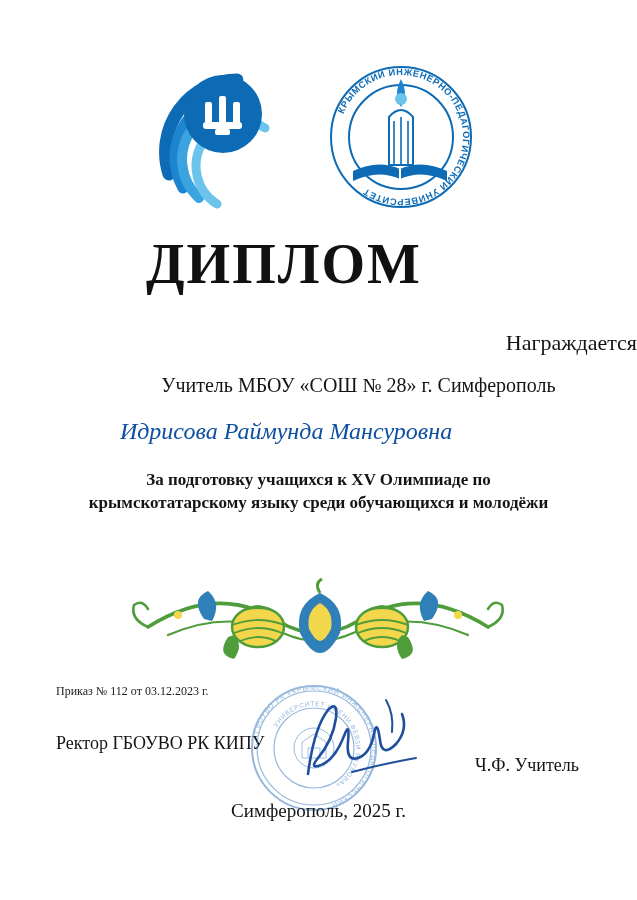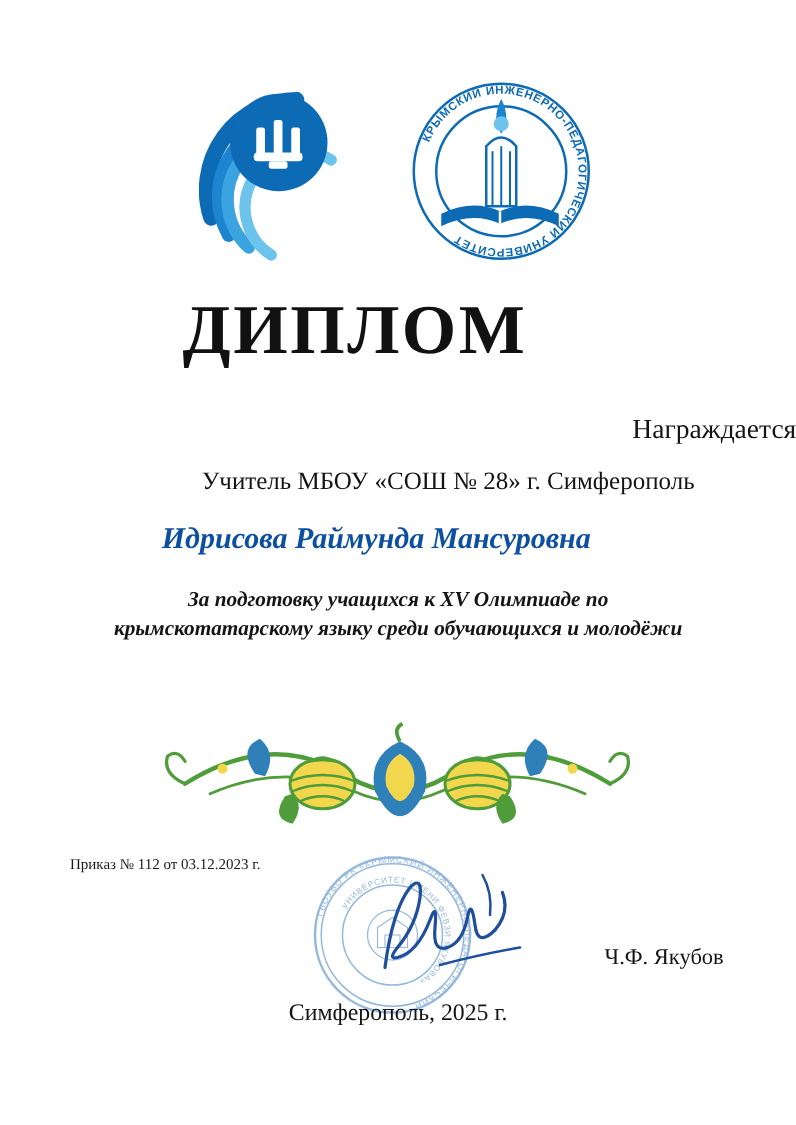--- a/index.html
+++ b/index.html
@@ -75,37 +75,36 @@
     left: 0;
     width: 637px;
     text-align: center;
     font-size: 20px;
     color: #141414;
     padding-left: 40px;
   }
   .recipient-name {
     position: absolute;
     top: 418px;
-    left: 15px;
+    left: 0;
     width: 572px;
     text-align: center;
     font-size: 24px;
-    font-weight: bold;
+    font-weight: normal;
     font-style: italic;
     color: #0d4fa0;
   }
   .reason {
     position: absolute;
     top: 468px;
     left: 78px;
     width: 481px;
     text-align: center;
     font-size: 17px;
     font-weight: bold;
-    font-style: italic;
     line-height: 1.38;
     color: #141414;
   }
 
   
   .ornament {
     position: absolute;
     top: 565px;
     left: 108px;
     width: 420px;
@@ -258,23 +257,24 @@
       <path d="M40 62 Q22 54 26 40 Q34 34 40 44" fill="none" stroke="#4f9d3a" stroke-width="2.6" stroke-linecap="round"></path>
       <path d="M380 62 Q398 54 394 40 Q386 34 380 44" fill="none" stroke="#4f9d3a" stroke-width="2.6" stroke-linecap="round"></path>
       <circle cx="70" cy="50" r="4" fill="#f2d64b"></circle>
       <circle cx="350" cy="50" r="4" fill="#f2d64b"></circle>
     </svg>
   </div>
 
   <div class="order-line">Приказ № 112 от 03.12.2023 г.</div>
 
   <div class="rector-block">
-  </div>
-
-  <div class="signer-name">Ч.Ф. Якубов</div>
+    <div>Ректор ГБОУВО РК КИПУ</div>
+  </div>
+
+  <div class="signer-name">Ч.Ф. Учитель</div>
 
   <div class="stamp">
     <svg viewBox="0 0 152 152" width="152" height="152" aria-hidden="true">
       <defs>
         <path id="stampRing" d="M76,76 m-58,0 a58,58 0 1,1 116,0 a58,58 0 1,1 -116,0"></path>
         <path id="stampRing2" d="M76,76 m-42,0 a42,42 0 1,1 84,0 a42,42 0 1,1 -84,0"></path>
       </defs>
       <circle cx="76" cy="76" r="62" fill="none" stroke="#3f7fc1" stroke-width="2"></circle>
       <circle cx="76" cy="76" r="57" fill="none" stroke="#3f7fc1" stroke-width="1.2"></circle>
       <circle cx="76" cy="76" r="40" fill="none" stroke="#3f7fc1" stroke-width="1.2"></circle>

